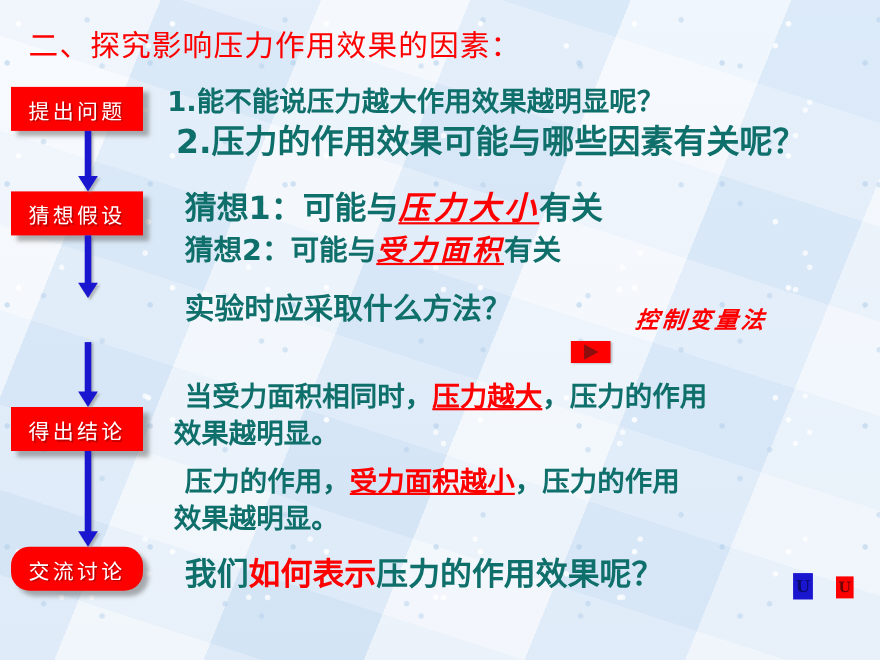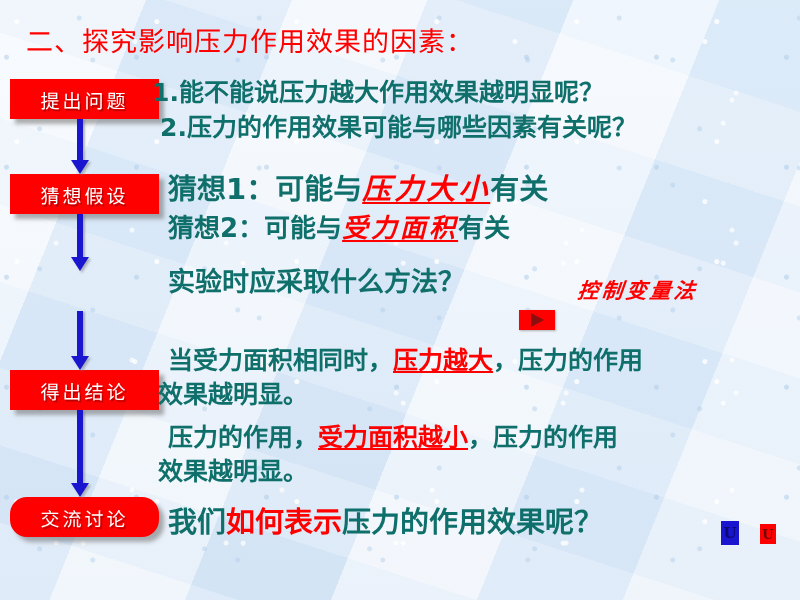--- a/index.html
+++ b/index.html
@@ -43,21 +43,21 @@
   
   .title{
     position:absolute;left:26px;top:20px;
     font-size:27px;font-weight:normal;color:#fe0000;
     letter-spacing:1px;white-space:nowrap;
     font-family:"DejaVu Sans","Liberation Sans",sans-serif;
   }
 
   
   .flowbox{
-    position:absolute;left:10px;width:149px;height:40px;
+    position:absolute;left:10px;width:120px;height:40px;
     background:#fe0000;
     box-shadow:5px 5px 4px rgba(110,110,110,.55);
     display:flex;align-items:center;justify-content:center;
   }
   .flowbox .lbl{
     font-family:"DejaVu Serif","Liberation Serif",serif;
     font-size:19px;color:#ffffff;letter-spacing:3px;
     text-shadow:1.5px 1.5px 1px rgba(120,0,0,.55);
     white-space:nowrap;
   }
@@ -84,21 +84,21 @@
   #arr2{top:311px;height:59px;}
   #arr3{top:410px;height:87px;}
 
   
   .tx{
     position:absolute;
     font-family:"DejaVu Sans","Liberation Sans",sans-serif;
     color:#0f6f6b;font-weight:bold;white-space:nowrap;line-height:1.0;
   }
   .q1{left:152px;top:80px;font-size:25px;}
-  .q2{left:160px;top:115px;font-size:25px;}
+  .q2{left:160px;top:115px;font-size:30px;}
 
   .g1{left:168px;top:175px;font-size:29px;text-align:right;}
   .g2{left:168px;top:215px;font-size:26px;}
   .em-italic{
     color:#fe0000;font-style:italic;font-weight:bold;
     text-decoration:underline;text-underline-offset:3px;
     letter-spacing:3px;
     font-family:"DejaVu Serif","Liberation Serif",serif;
   }
 

